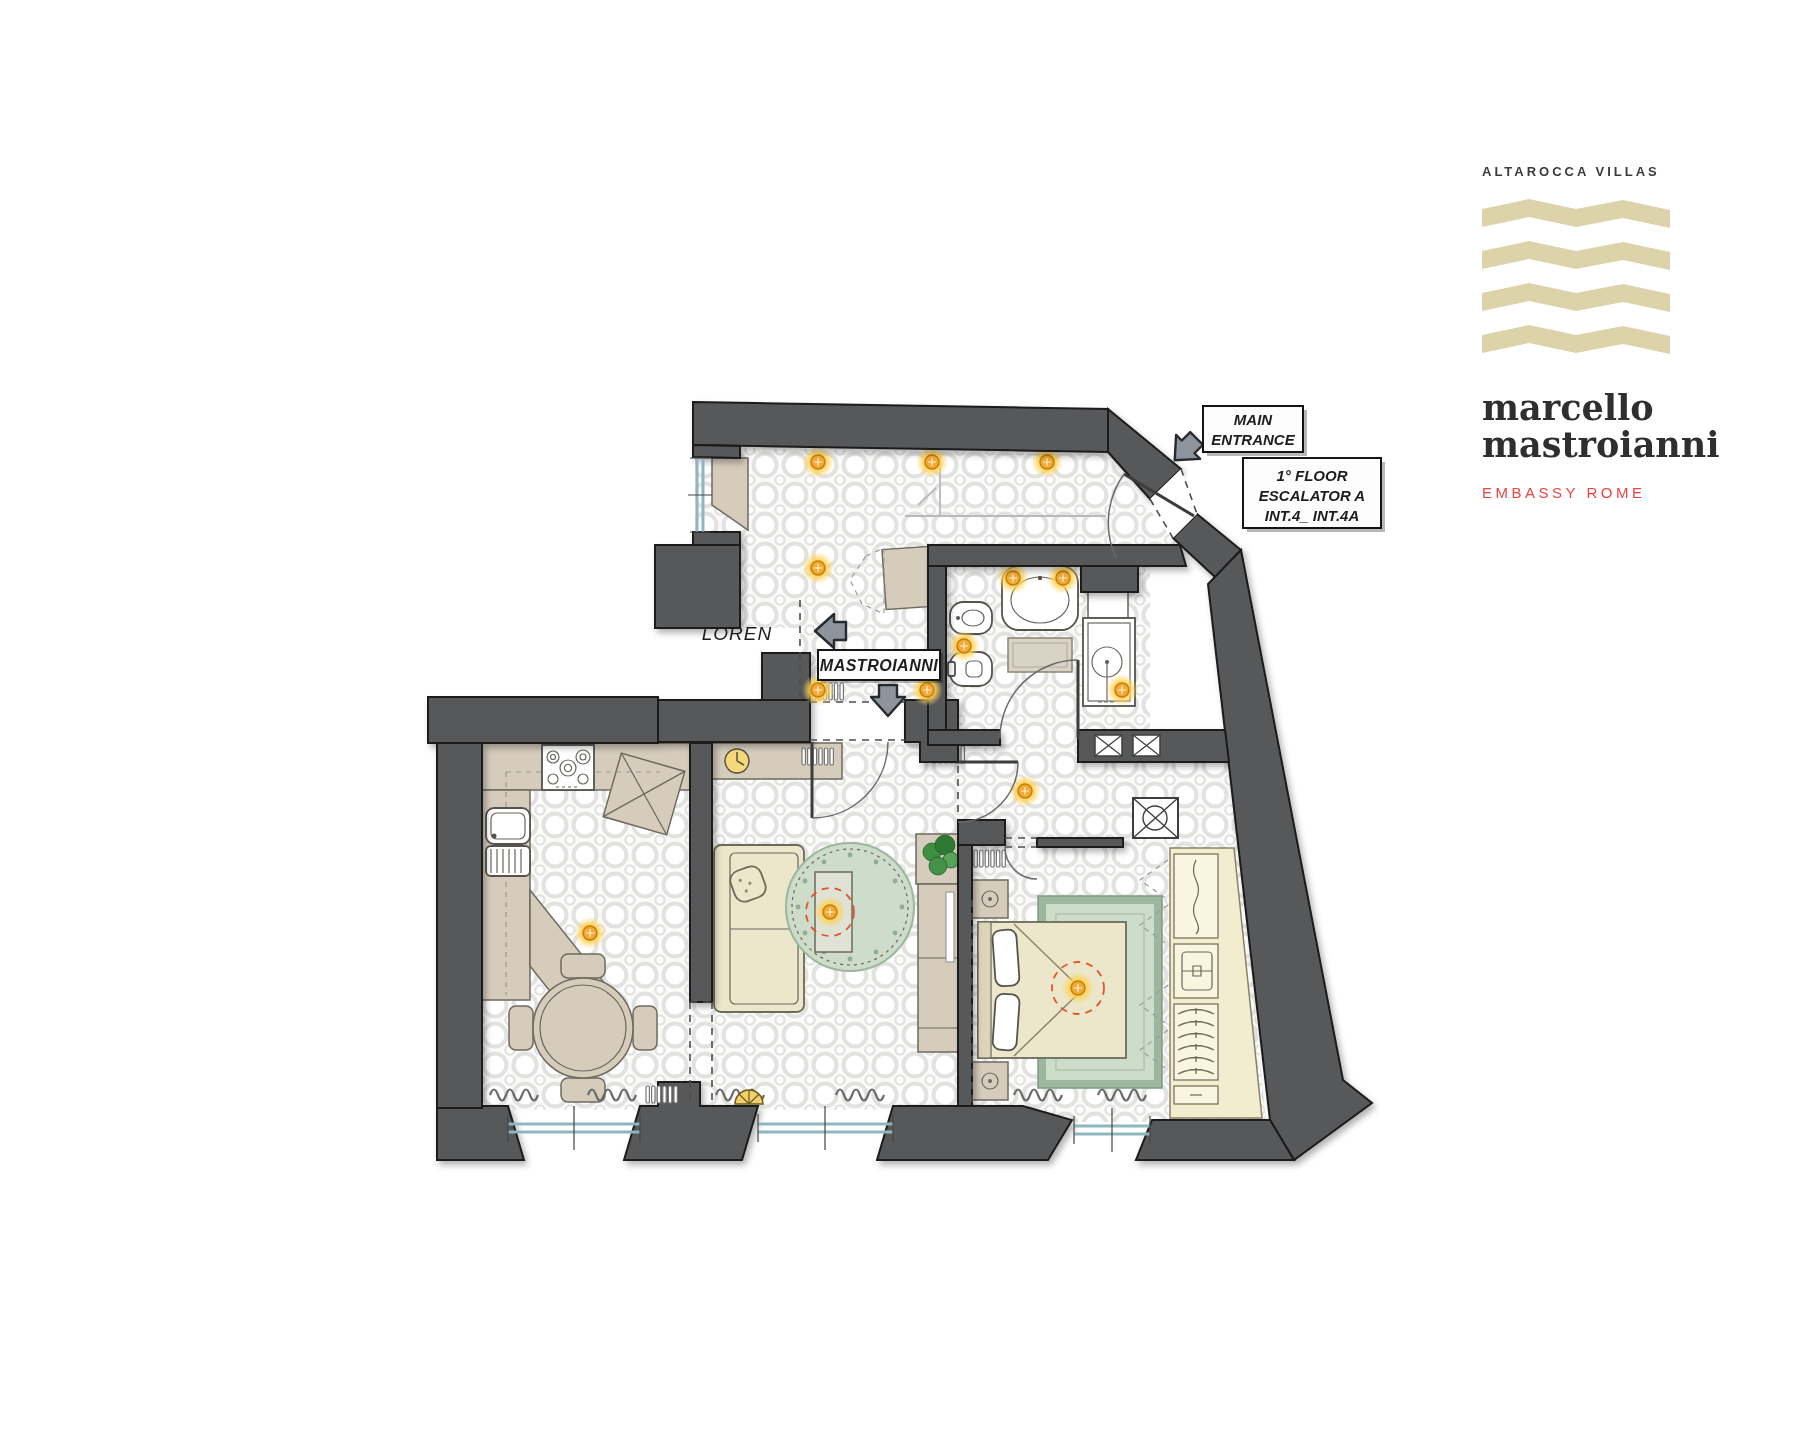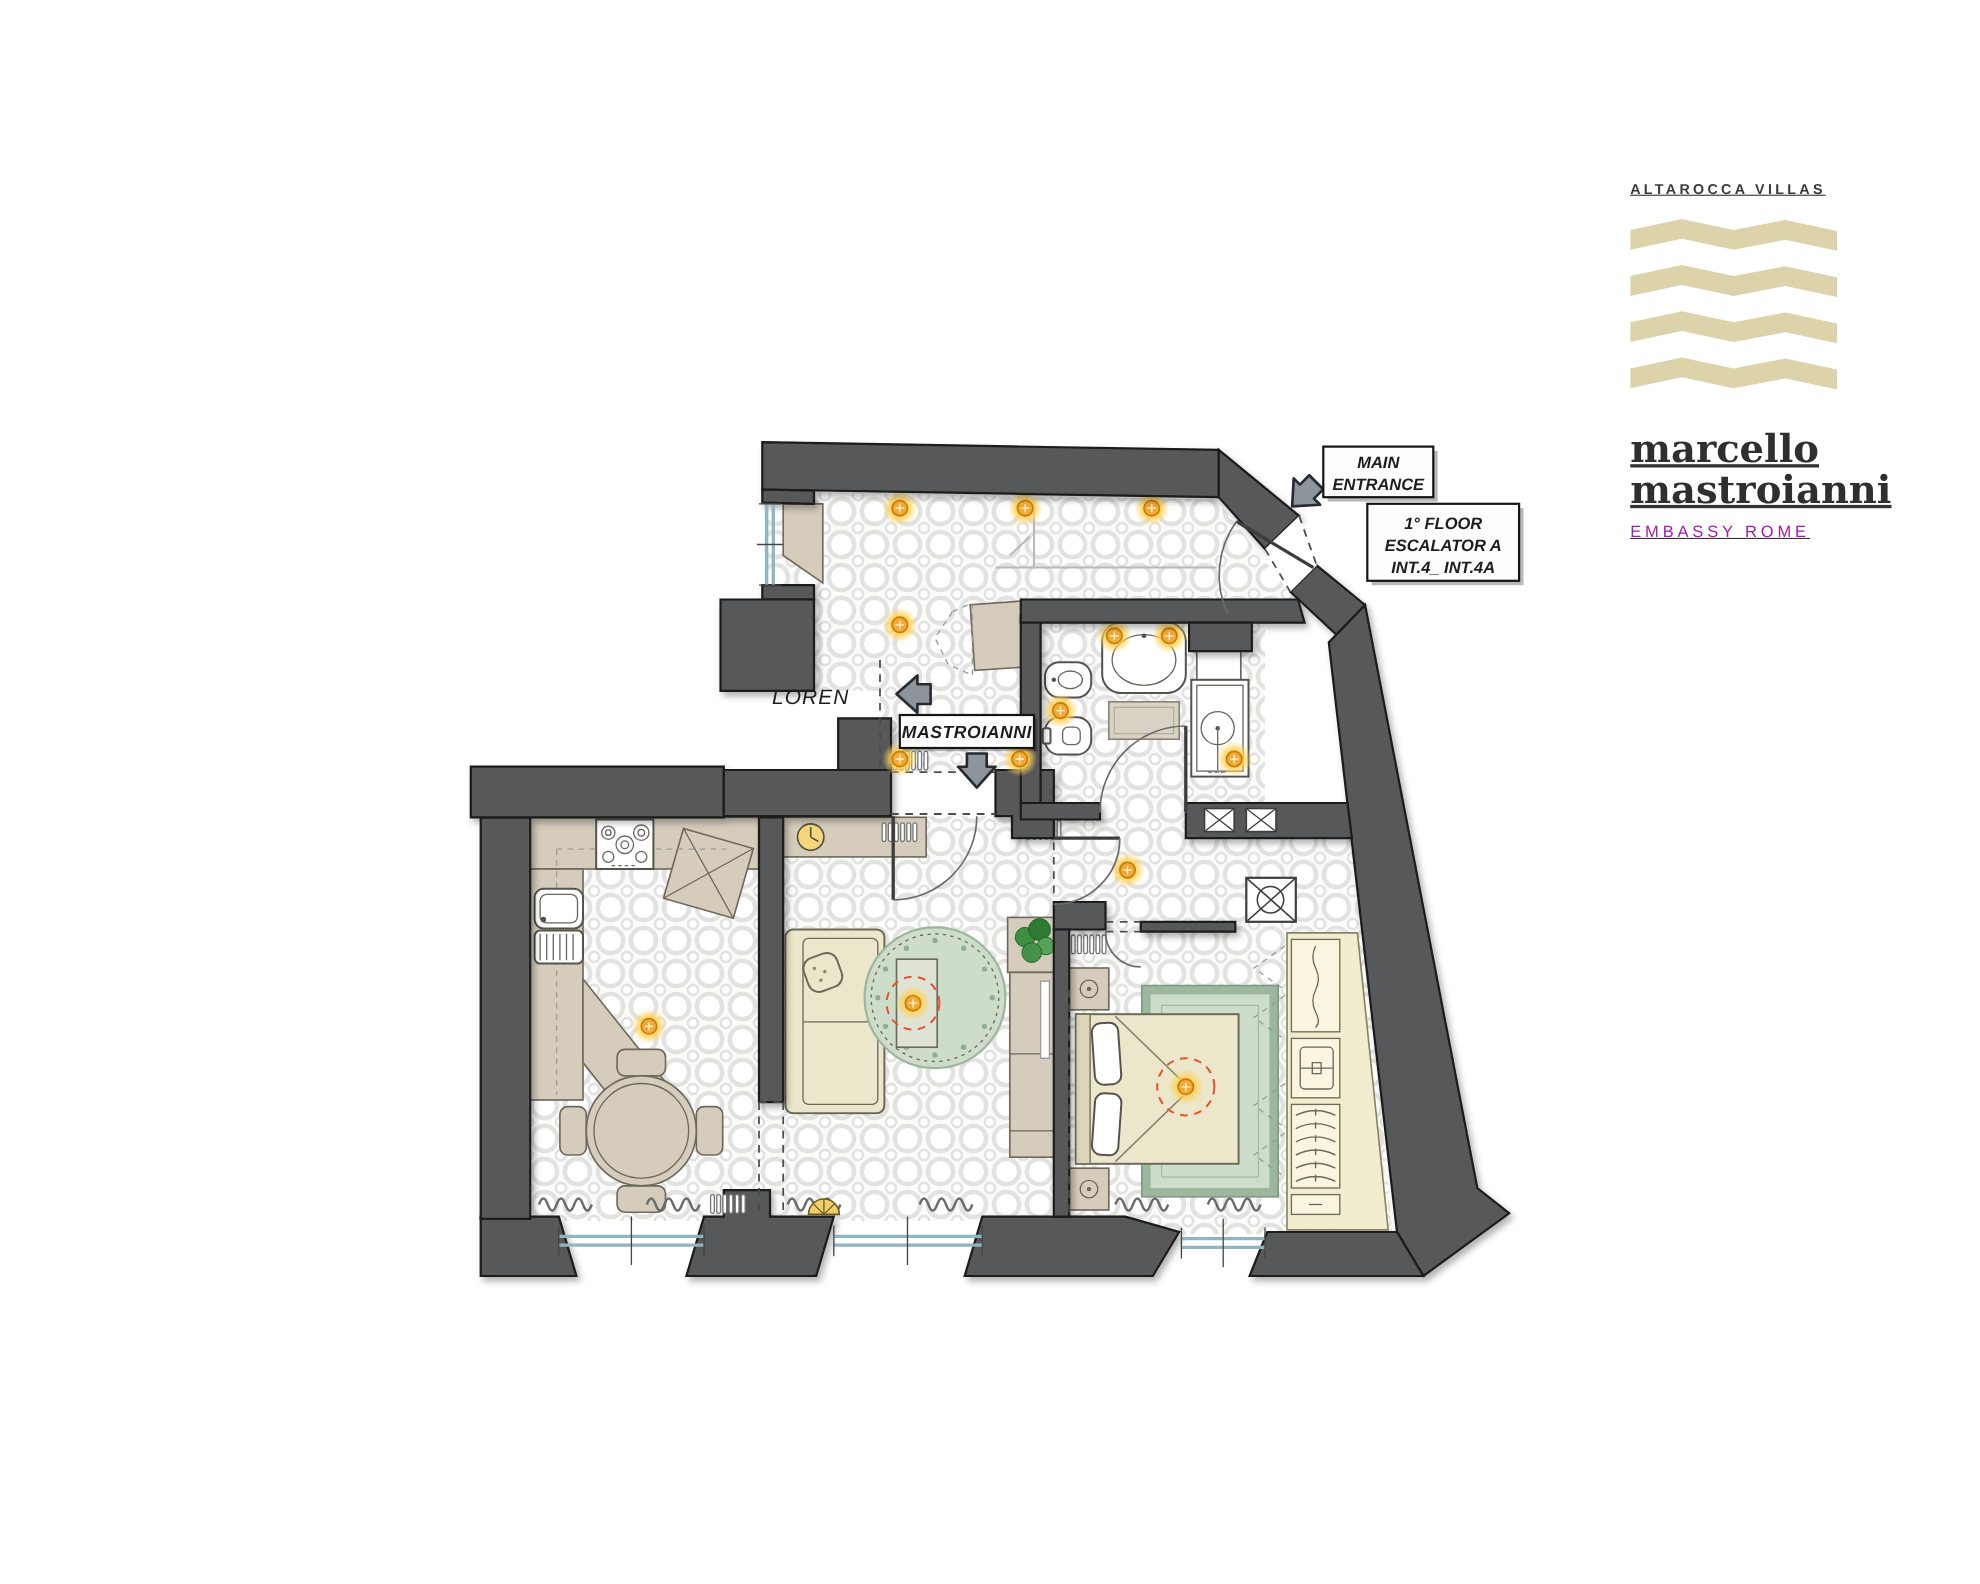--- a/index.html
+++ b/index.html
@@ -25,26 +25,26 @@
   .wbox {fill:#faf5df;stroke:#6f6a55;stroke-width:1.2;}
   .rug  {fill:var(--rug-green);stroke:var(--rug-border);stroke-width:2;}
   .rad  {fill:#ffffff;stroke:#777;stroke-width:1.2;}
   .curt {stroke:#6b6b6b;stroke-width:2.2;fill:none;}
   .white{fill:#ffffff;}
   .lbl  {font-family:"Liberation Sans",sans-serif;font-style:italic;fill:var(--label-ink);}
   .lblbox{fill:#fdfdfd;stroke:#141414;stroke-width:2;}
   .boxshadow{fill:rgba(0,0,0,0.28);}
   .arrow{fill:var(--arrow);stroke:#272b2f;stroke-width:2.4;stroke-linejoin:round;}
   
-  .logo{position:absolute;left:1482px;top:164px;width:230px;color:var(--logo-text);text-decoration:underline;}
+  .logo{position:absolute;left:1482px;top:164px;width:230px;color:var(--logo-text);}
   .logo .brandname{font-size:13px;font-weight:bold;letter-spacing:3px;color:#3a3a3c;white-space:nowrap;}
   .logo .waves{margin-top:16px;}
   .logo .title{font-family:"DejaVu Serif",serif;font-size:35px;font-weight:600;
                line-height:1.07;color:#2f2f32;margin-top:28px;letter-spacing:0px;}
-  .logo .subtitle{font-size:15px;letter-spacing:3.5px;color:#a21caf;margin-top:10px;font-weight:500;white-space:nowrap;}
+  .logo .subtitle{font-size:15px;letter-spacing:3.5px;color:#ef4444;margin-top:20px;font-weight:500;white-space:nowrap;}
 </style>
 </head>
 <body>
 
 <div class="stage">
 
   <svg width="1800" height="1440" viewBox="0 0 1800 1440">
     <defs>
       <pattern id="tiles" width="30" height="30" patternUnits="userSpaceOnUse">
         <rect class="tile-bg" width="30" height="30"></rect>

